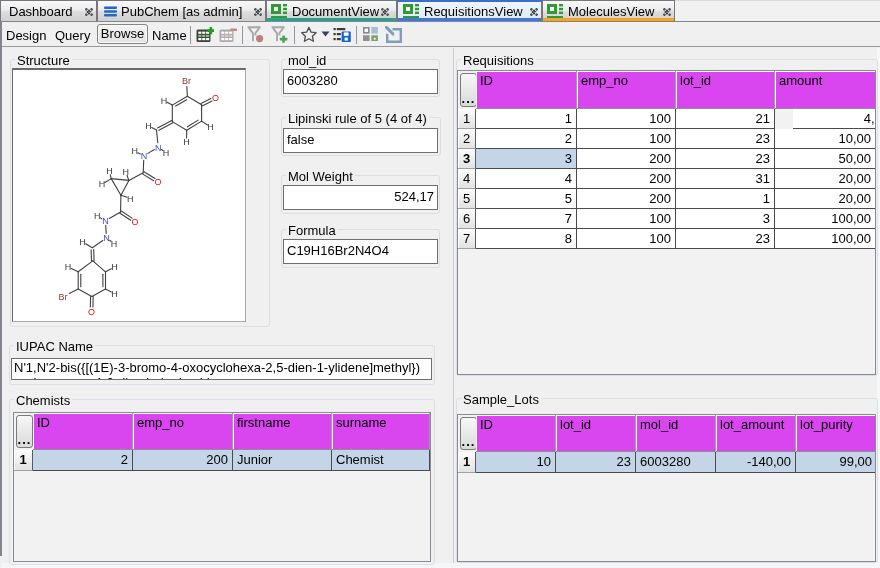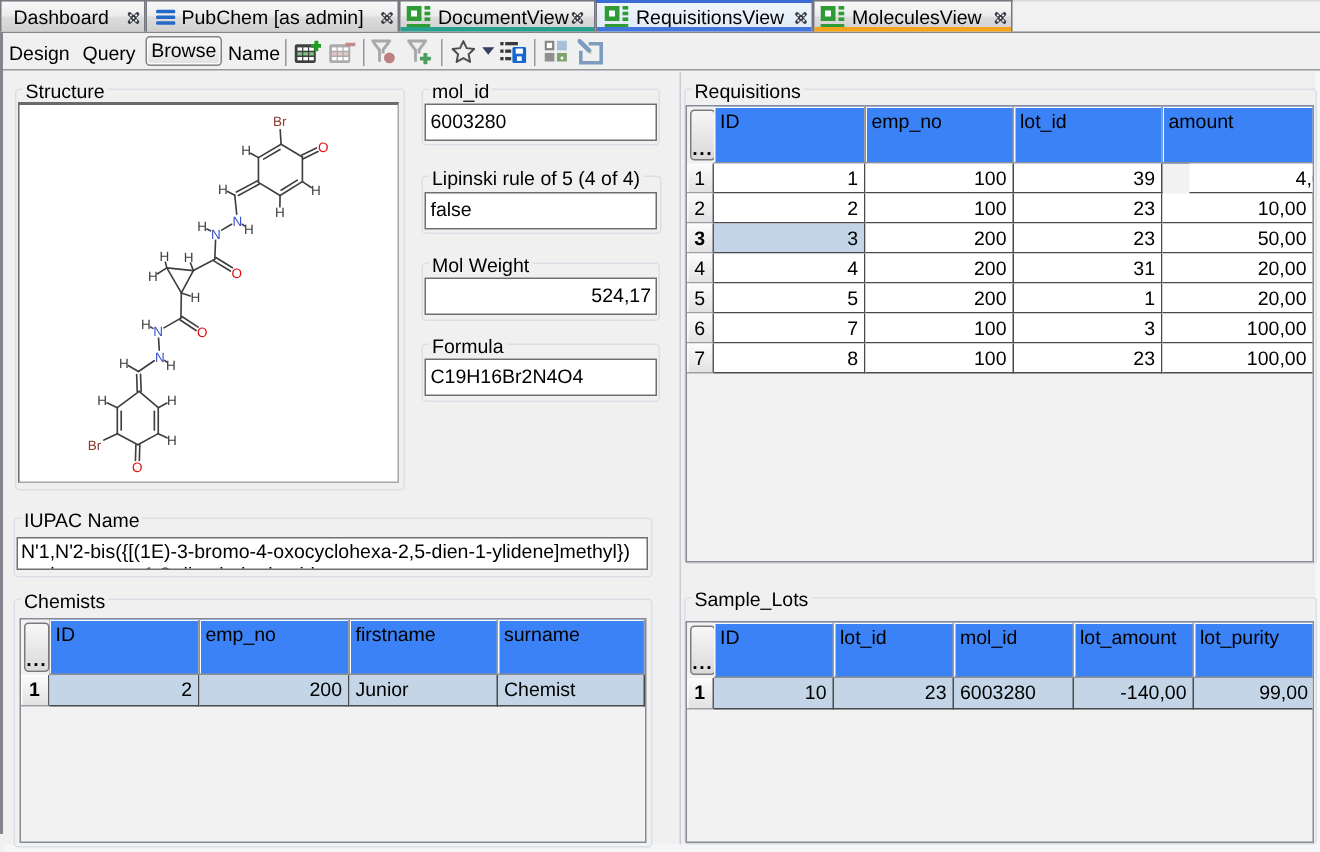--- a/index.html
+++ b/index.html
@@ -4,21 +4,21 @@
 html,body{width:880px;height:568px}
 body{background:#f0f0f0;font-family:"Liberation Sans",sans-serif;font-size:13px;color:#000;position:relative;overflow:hidden}
 .a{position:absolute}
 .tab{position:absolute;top:0;height:21px;border:1px solid #76767e;border-bottom:none;background:linear-gradient(#f9f9f9,#ececec 46%,#dcdcdc 54%,#d0d0d0);display:flex;align-items:center;white-space:nowrap}
 .tab .cl{margin-left:auto}
 .bar{position:absolute;left:0;right:0;bottom:0;height:3px}
 .gb{position:absolute;border:1px solid #d9dfe5;border-radius:3px}
 .gb>.lbl{position:absolute;top:-6px;left:4px;background:#f0f0f0;padding:0 2px;line-height:14px;height:14px}
 .fld{position:absolute;background:#fff;border:1px solid #6f6f6f;line-height:21px;padding:0 3px;overflow:hidden;white-space:nowrap}
 .tbl{position:absolute;background:#f2f2f2;border:1px solid #8a8a94;overflow:hidden}
-.hc{position:absolute;background:#3b82f6;border-right:1px solid #9aa0a6;border-bottom:1px solid #8f8f8f;padding:2px 0 0 4px;overflow:hidden;box-shadow:inset 1px 1px 0 #fafafa}
+.hc{position:absolute;background:#d946ef;border-right:1px solid #9aa0a6;border-bottom:1px solid #8f8f8f;padding:2px 0 0 4px;overflow:hidden;box-shadow:inset 1px 1px 0 #fafafa}
 .rh{position:absolute;background:linear-gradient(#fcfcfc,#e2e2e2);border-right:1px solid #5a5a62;border-bottom:1px solid #9aa0a6;text-align:center;box-shadow:inset 1px 1px 0 #fdfdfd}
 .dc{position:absolute;background:#fff;border-right:1px solid #4a4a4a;border-bottom:1px solid #4a4a4a;padding:0 4px;overflow:hidden;white-space:nowrap}
 .dot{position:absolute;border:1px solid #7a7a7a;border-radius:3px;background:linear-gradient(#f7f7f7,#dadada);text-align:center}
 .dot i{position:absolute;bottom:0px;left:0;right:0;font-style:normal;letter-spacing:1px;font-weight:bold;line-height:14px}
 .sel{background:#c3d5e6}
 .r{text-align:right}.b{font-weight:bold}
 .sep{position:absolute;top:26px;width:1px;height:18px;background:#9298a0}
 .mn{fill:#3a50cd}.mo{fill:#e21010}.mbr{fill:#8b3a30}.mh{fill:#3c3c3c}
 </style></head>
 <body>
@@ -218,21 +218,21 @@
   </svg>
 
 <div class="a" style="left:0;top:22px;width:2px;height:534px;background:#84848e"></div>
 <div class="a" style="left:877px;top:48px;width:3px;height:520px;background:#f5f7f9"></div>
 <div class="a" style="left:2px;top:563px;width:878px;height:5px;background:#f4f6f8"></div>
 <div class="a" style="left:453px;top:48px;width:1px;height:515px;background:#c9cdd3"></div>
 
 <div class="gb" style="left:10px;top:59px;width:260px;height:268px">
     <span class="lbl">Structure</span>
   </div>
-<div class="a" style="left:12px;top:68px;width:254px;height:254px;background:#fff;border:1px solid #a8a8a8;border-top:2px solid #6a6a6a;border-left:1px solid #6a6a6a">
+<div class="a" style="left:12px;top:68px;width:234px;height:254px;background:#fff;border:1px solid #a8a8a8;border-top:2px solid #6a6a6a;border-left:1px solid #6a6a6a">
     <svg width="254" height="253" viewBox="0 0 254 253" style="position:absolute;left:0;top:0">
       <g stroke="#3f3f3f" stroke-width="1.1" stroke-linecap="round">
         <line x1="174.4" y1="26.2" x2="188.6" y2="34.7"></line>
         <line x1="188.6" y1="34.7" x2="188.6" y2="51.1"></line>
         <line x1="173.7" y1="60.3" x2="159.3" y2="51.6"></line>
         <line x1="159.3" y1="51.6" x2="159.3" y2="35.1"></line>
         <line x1="174.4" y1="26.2" x2="173.8" y2="16.5"></line>
         <line x1="143.5" y1="60.1" x2="144.8" y2="72.7"></line>
         <line x1="141.4" y1="79.5" x2="134.8" y2="83.4"></line>
         <line x1="130.7" y1="90.2" x2="130.2" y2="102.8"></line>
@@ -364,21 +364,21 @@
  <div class="dot" style="left:2px;top:2px;width:17px;height:34px">
       <i>...</i>
     </div>
  <div class="hc" style="left:18px;top:0;width:101px;height:38px">ID</div>
  <div class="hc" style="left:119px;top:0;width:99px;height:38px">emp_no</div>
  <div class="hc" style="left:218px;top:0;width:99px;height:38px">lot_id</div>
  <div class="hc" style="left:317px;top:0;width:101px;height:38px">amount</div>
  <div class="rh" style="left:0;top:38px;width:18px;height:20px;line-height:19px">1</div>
  <div class="dc r" style="left:18px;top:38px;width:101px;height:20px;line-height:19px">1</div>
  <div class="dc r" style="left:119px;top:38px;width:99px;height:20px;line-height:19px">100</div>
- <div class="dc r" style="left:218px;top:38px;width:99px;height:20px;line-height:19px">39</div>
+ <div class="dc r" style="left:218px;top:38px;width:99px;height:20px;line-height:19px">21</div>
  <div class="dc r" style="left:335px;top:38px;width:101px;height:20px;line-height:19px">4,00</div>
  <div class="rh" style="left:0;top:58px;width:18px;height:20px;line-height:19px">2</div>
  <div class="dc r" style="left:18px;top:58px;width:101px;height:20px;line-height:19px">2</div>
  <div class="dc r" style="left:119px;top:58px;width:99px;height:20px;line-height:19px">100</div>
  <div class="dc r" style="left:218px;top:58px;width:99px;height:20px;line-height:19px">23</div>
  <div class="dc r" style="left:317px;top:58px;width:101px;height:20px;line-height:19px">10,00</div>
  <div class="rh b" style="left:0;top:78px;width:18px;height:20px;line-height:19px">3</div>
  <div class="dc r sel" style="left:18px;top:78px;width:101px;height:20px;line-height:19px">3</div>
  <div class="dc r" style="left:119px;top:78px;width:99px;height:20px;line-height:19px">200</div>
  <div class="dc r" style="left:218px;top:78px;width:99px;height:20px;line-height:19px">23</div>

